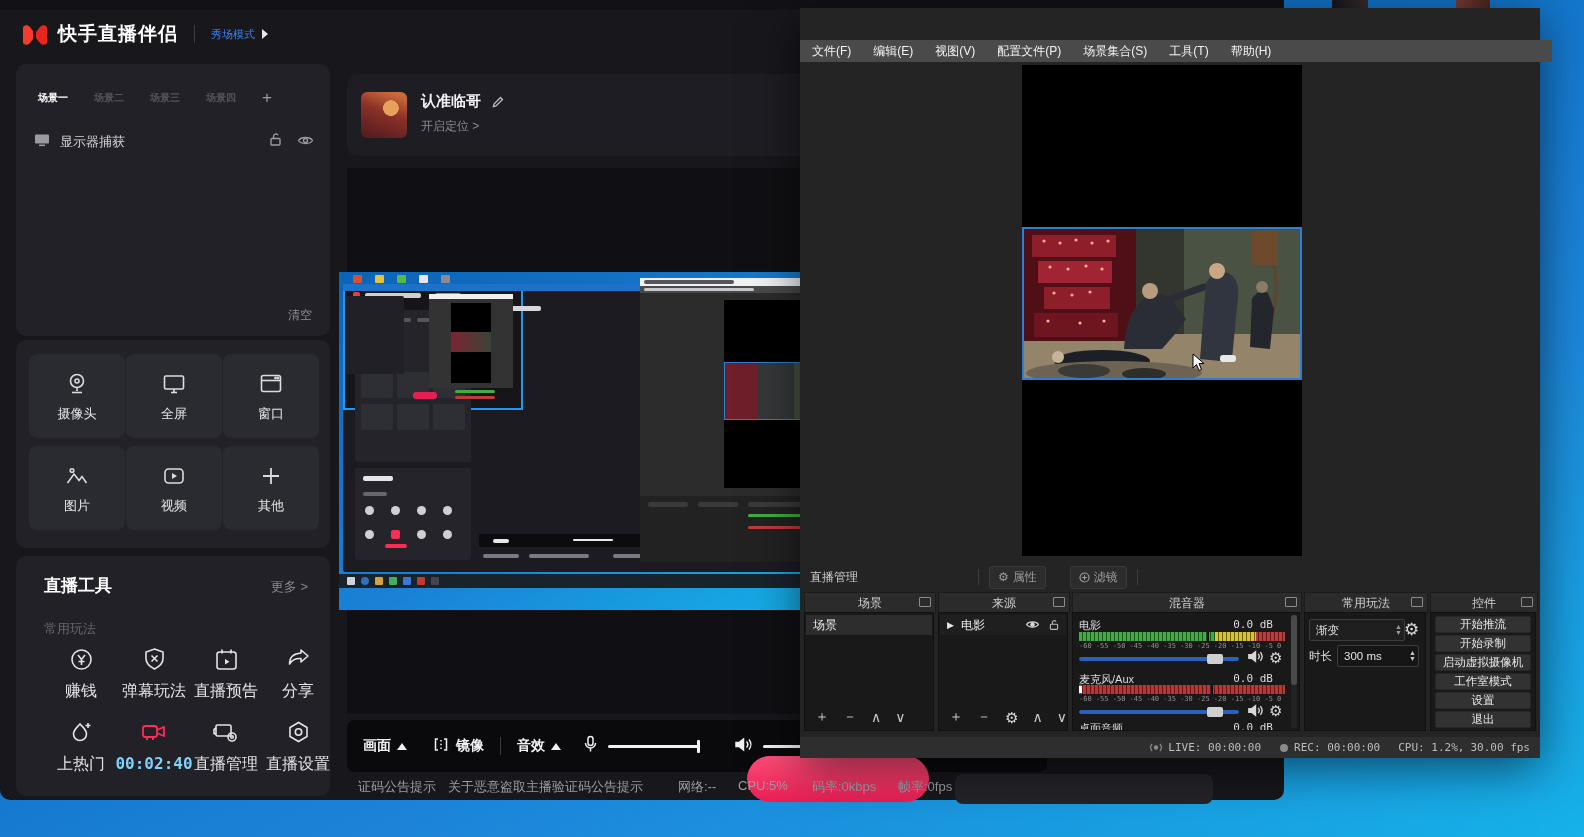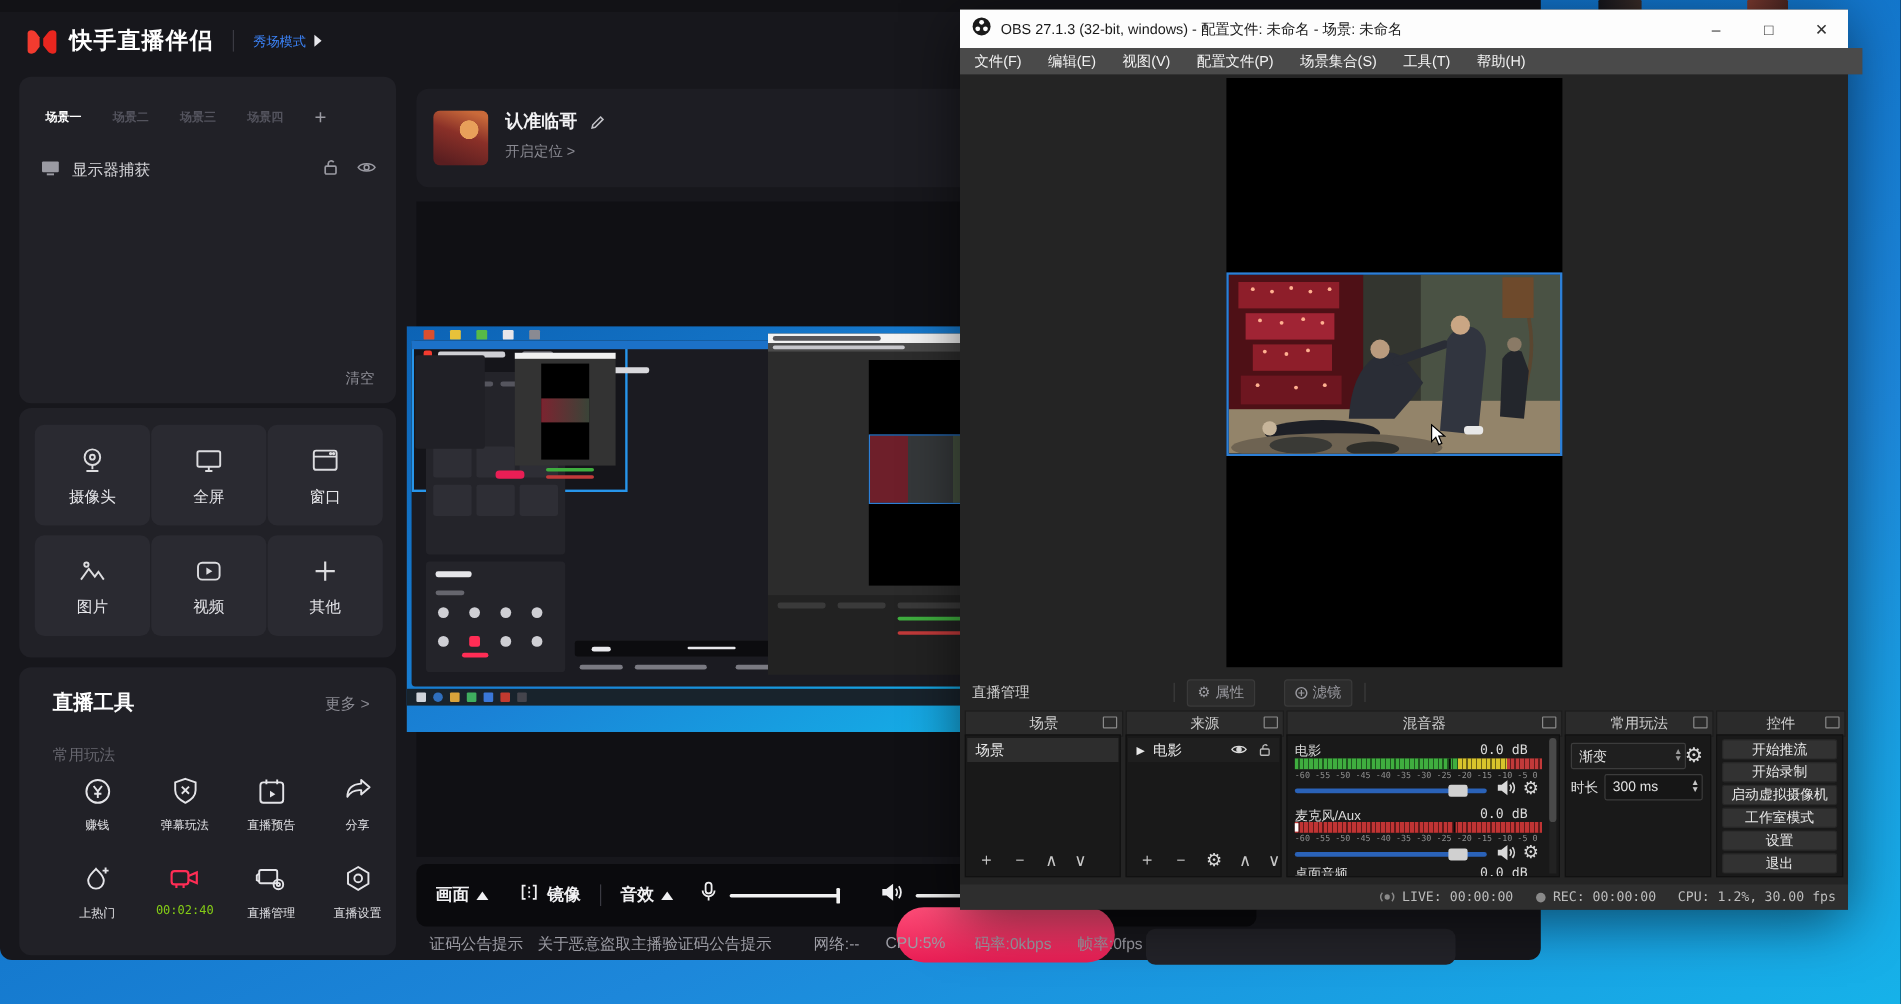--- a/index.html
+++ b/index.html
@@ -22,22 +22,22 @@
   .ks-tab.active{color:#ffffff;}
   .ks-plus{color:#9a9aa2;font-size:17px;}
   .ks-cap-label{color:#d4d4d8;font-size:13px;}
   .ks-clear{color:#8e8e96;font-size:12px;}
   .tile{position:absolute;width:96px;height:84px;background:#2a2a31;border-radius:8px;display:flex;flex-direction:column;align-items:center;justify-content:center;gap:7px;}
   .tile span{color:#e6e6ea;font-size:13px;}
   .lt-title{color:#fff;font-size:17px;font-weight:bold;}
   .lt-more{color:#8a8a92;font-size:13px;}
   .lt-sub{color:#66666e;font-size:13px;}
   .lt-item{position:absolute;width:70px;display:flex;flex-direction:column;align-items:center;gap:8px;}
-  .lt-item span{color:#e2e2e6;font-size:10px;white-space:nowrap;}
-  .lt-item.accent span{color:#84cc16;font-weight:normal;font-family:"DejaVu Sans Mono",monospace;}
+  .lt-item span{color:#e2e2e6;font-size:16px;white-space:nowrap;}
+  .lt-item.accent span{color:#7dd3fc;font-weight:bold;font-family:"DejaVu Sans Mono",monospace;}
   .kprofile{left:347px;top:64px;width:929px;height:82px;background:#1d1d23;border-radius:10px;}
   .kp-name{color:#f2f2f4;font-size:15px;font-weight:bold;}
   .kp-loc{color:#8a8a92;font-size:12px;}
   .kpreview{left:347px;top:158px;width:929px;height:546px;background:#101014;}
   .ktoolbar{left:347px;top:710px;width:700px;height:52px;background:#0a0a0d;border-radius:8px;display:flex;align-items:center;color:#f0f0f2;}
   .kt-label{font-size:14px;font-weight:bold;color:#f0f0f2;}
   .kt-caret{display:inline-block;width:0;height:0;border-bottom:7px solid #f0f0f2;border-left:5px solid transparent;border-right:5px solid transparent;margin-left:6px;}
   .kt-sep{width:1px;height:18px;background:#3a3a42;margin:0 16px;}
   .kslider{position:relative;width:92px;height:3px;background:#f2f2f2;border-radius:2px;margin:0 10px;}
   .kslider i{position:absolute;right:0;top:-5px;width:3px;height:13px;background:#f2f2f2;border-radius:1px;}
@@ -414,36 +414,20 @@
     <span class="ks-status" style="left:358px">证码公告提示</span>
     <span class="ks-status" style="left:448px">关于恶意盗取主播验证码公告提示</span>
     <span class="ks-status" style="left:678px">网络:--</span>
     <span class="ks-status" style="left:738px">CPU:5%</span>
     <span class="ks-status" style="left:812px">码率:0kbps</span>
     <span class="ks-status" style="left:898px">帧率:0fps</span>
   </div>
 
   <div class="abs obs">
 
-    <div class="abs obs-titlebar">
-      <span style="margin-left:10px">
-        <svg width="16" height="16" viewBox="0 0 16 16">
-            <circle cx="8" cy="8" r="7.5" fill="#1a1a1a"></circle>
-            <circle cx="8" cy="4.6" r="2" fill="#fff"></circle>
-            <circle cx="4.8" cy="10" r="2" fill="#fff"></circle>
-            <circle cx="11.2" cy="10" r="2" fill="#fff"></circle>
-          </svg>
-      </span>
-      <span class="obs-title">OBS 27.1.3 (32-bit, windows) - 配置文件: 未命名 - 场景: 未命名</span>
-      <span style="margin-left:auto" class="row">
-        <span class="obs-winbtn">–</span>
-        <span class="obs-winbtn">□</span>
-        <span class="obs-winbtn">✕</span>
-      </span>
-    </div>
 
     <div class="abs obs-menubar">
       <span class="obs-menu-item">文件(F)</span>
       <span class="obs-menu-item">编辑(E)</span>
       <span class="obs-menu-item">视图(V)</span>
       <span class="obs-menu-item">配置文件(P)</span>
       <span class="obs-menu-item">场景集合(S)</span>
       <span class="obs-menu-item">工具(T)</span>
       <span class="obs-menu-item">帮助(H)</span>
     </div>

